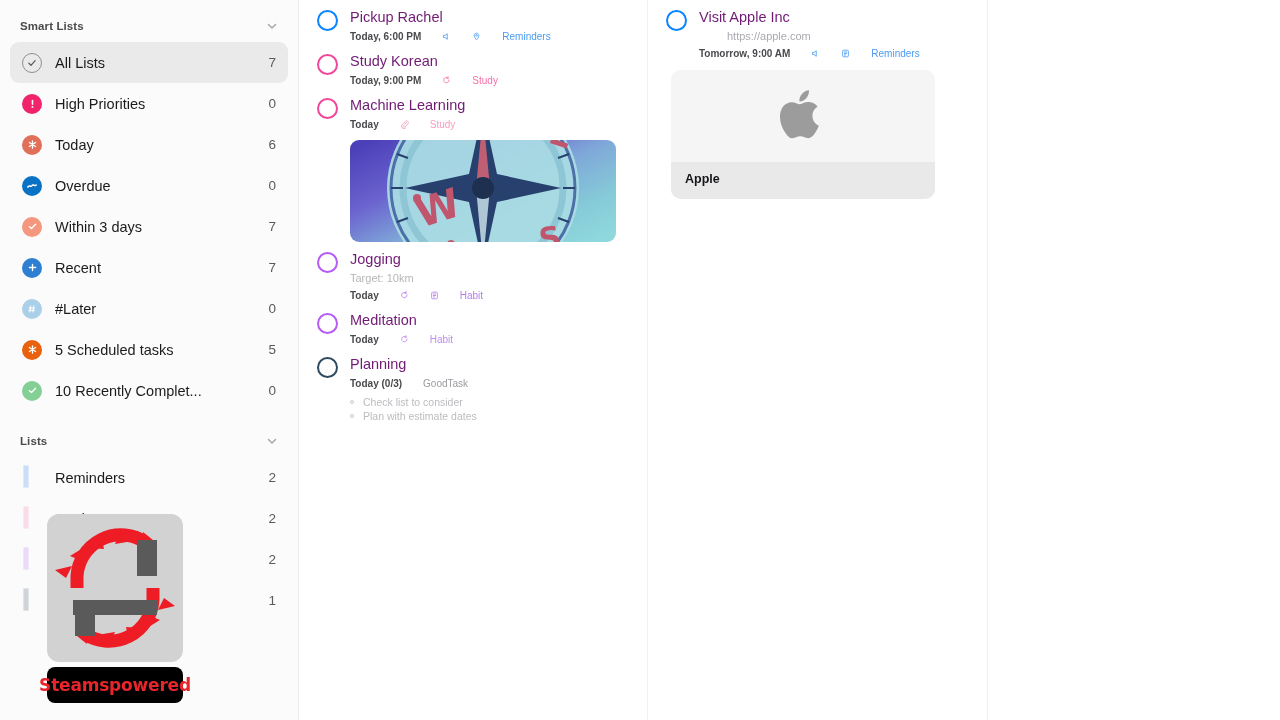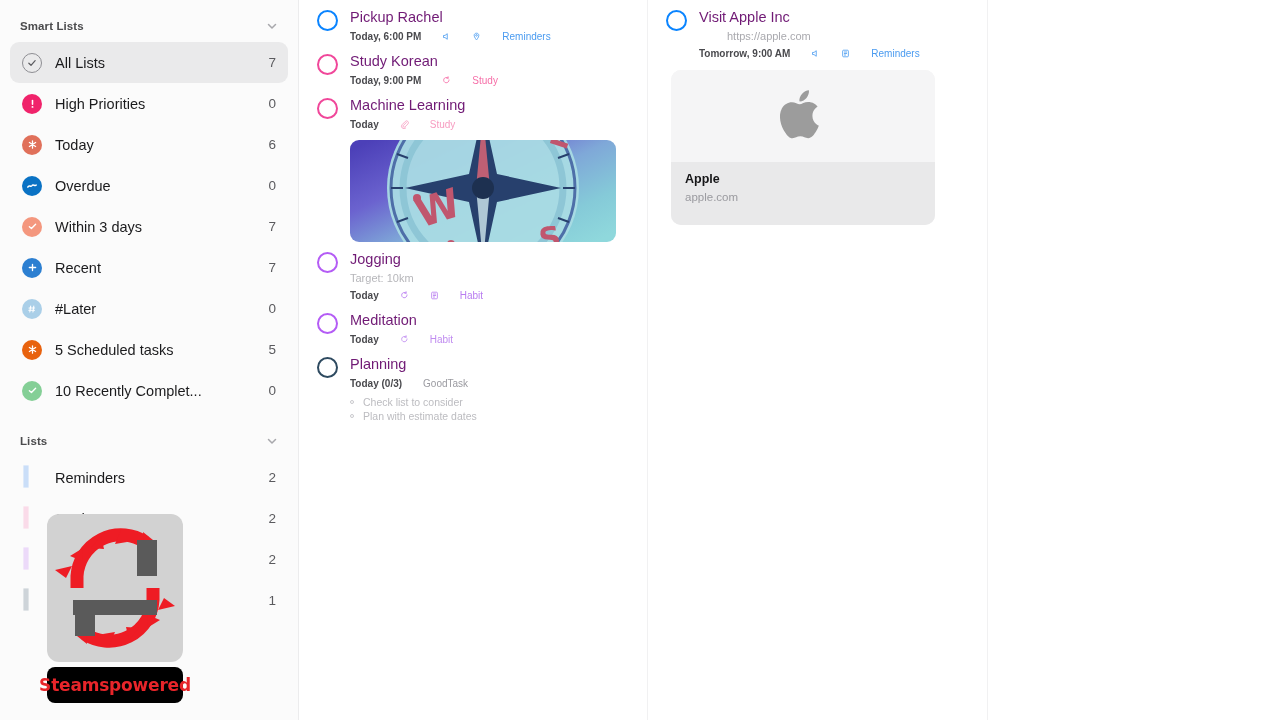--- a/index.html
+++ b/index.html
@@ -115,21 +115,21 @@
   }
 
   .linkcard {
     width: 264px; border-radius: 10px; overflow: hidden;
     background: #f2f2f3; margin-top: 9px; margin-left: 23px;
   }
   .linkcard .lc-img {
     height: 92px; background: #f5f5f6;
     display: flex; align-items: center; justify-content: center;
   }
-  .linkcard .lc-meta { background: #e9e9ea; padding: 9px 14px 20px 14px; }
+  .linkcard .lc-meta { background: #e9e9ea; padding: 9px 14px 12px 14px; }
   .linkcard .lc-title { font-size: 12.5px; font-weight: bold; color: #161618; line-height: 16px; }
   .linkcard .lc-sub { font-size: 11.5px; color: #9a9a9f; line-height: 16px; margin-top: 2px; }
 
   .plus {
     position: absolute; width: 16px; height: 16px;
     color: #cfcfd3;
   }
   .plus svg { display: block; }
 
   
@@ -513,21 +513,20 @@
           </div>
           <div class="linkcard">
             <div class="lc-img">
               <div><svg viewBox="0 0 64 78" width="52" height="64" fill="#9c9c9c">
                   <path d="M43.6 41.3c-.07-7.4 6.05-10.95 6.33-11.12-3.45-5.04-8.82-5.73-10.73-5.81-4.57-.46-8.92 2.69-11.24 2.69-2.31 0-5.9-2.62-9.7-2.55-4.99.07-9.59 2.9-12.16 7.37-5.18 8.99-1.33 22.3 3.72 29.6 2.47 3.57 5.41 7.58 9.28 7.44 3.72-.15 5.13-2.41 9.63-2.41 4.5 0 5.77 2.41 9.7 2.33 4.01-.07 6.55-3.64 9-7.23 2.83-4.15 4-8.17 4.07-8.37-.09-.04-7.81-3-7.9-11.93z"></path>
                   <path d="M36.3 19.3c2.05-2.49 3.43-5.95 3.05-9.4-2.95.12-6.52 1.97-8.64 4.45-1.9 2.2-3.56 5.72-3.11 9.1 3.29.25 6.65-1.67 8.7-4.15z"></path>
                 </svg></div>
             </div>
             <div class="lc-meta">
               <div class="lc-title">Apple</div>
-              <div class="lc-sub">apple.com</div>
             </div>
           </div>
         </div>
       </div>
 
   </section>
 
   <section class="col col-far">
     
   </section>

